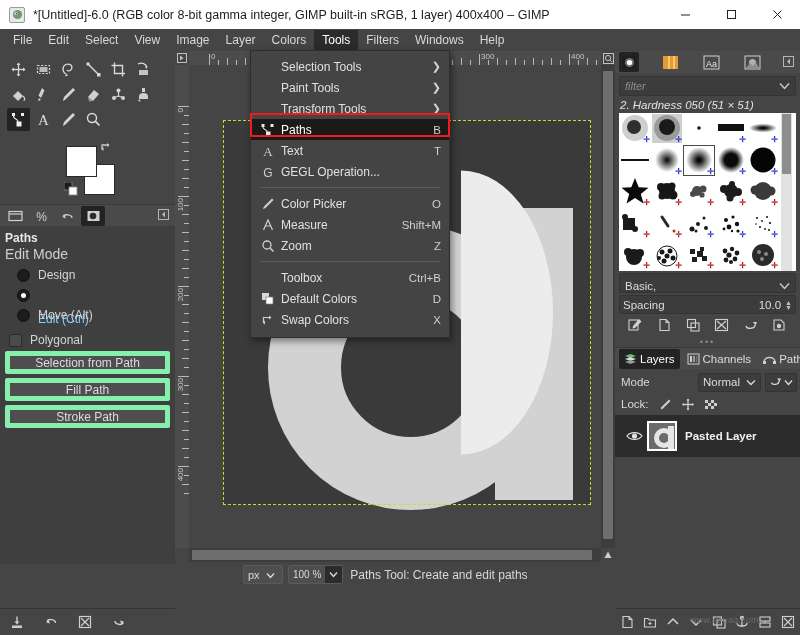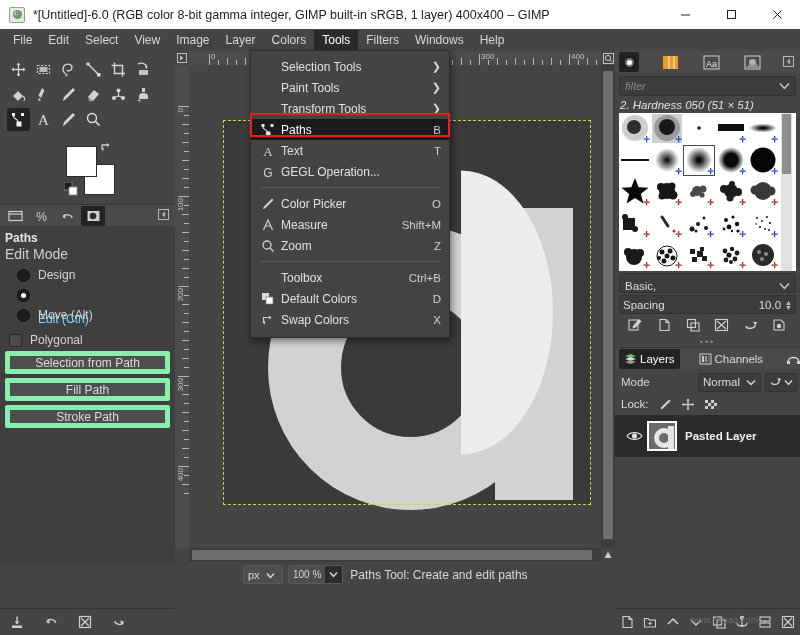--- a/index.html
+++ b/index.html
@@ -286,21 +286,21 @@
   .grip {
     height:9px; display:flex; align-items:center; justify-content:center;
     color:#8a8a8a; font-size:9px; letter-spacing:2px; line-height:9px;
   }
   .lp-tabs {
     height:22px; display:flex; align-items:center; padding-left:4px;
     background:#4a4a4a; border-top:1px solid #3a3a3a;
   }
   .lptab {
     height:20px; display:flex; align-items:center; padding:0 5px;
-    margin-right:14px; border-radius:2px; font-size:11.5px; color:#dcdcdc;
+    margin-right:2px; border-radius:2px; font-size:11.5px; color:#dcdcdc;
   }
   .lptab.sel { background:#232323; color:#fff; }
   .lptab .ic { margin-right:3px; display:flex; }
   .lp-mode {
     height:22px; display:flex; align-items:center; padding:0 3px; margin-top:2px;
   }
   .lp-mode .mlabel { font-size:11.5px; color:#d8d8d8; padding-left:3px; }
   .lp-mode .mval {
     margin-left:auto; display:flex; align-items:center;
     background:#3c3c3c; border:1px solid #333; border-radius:2px;

